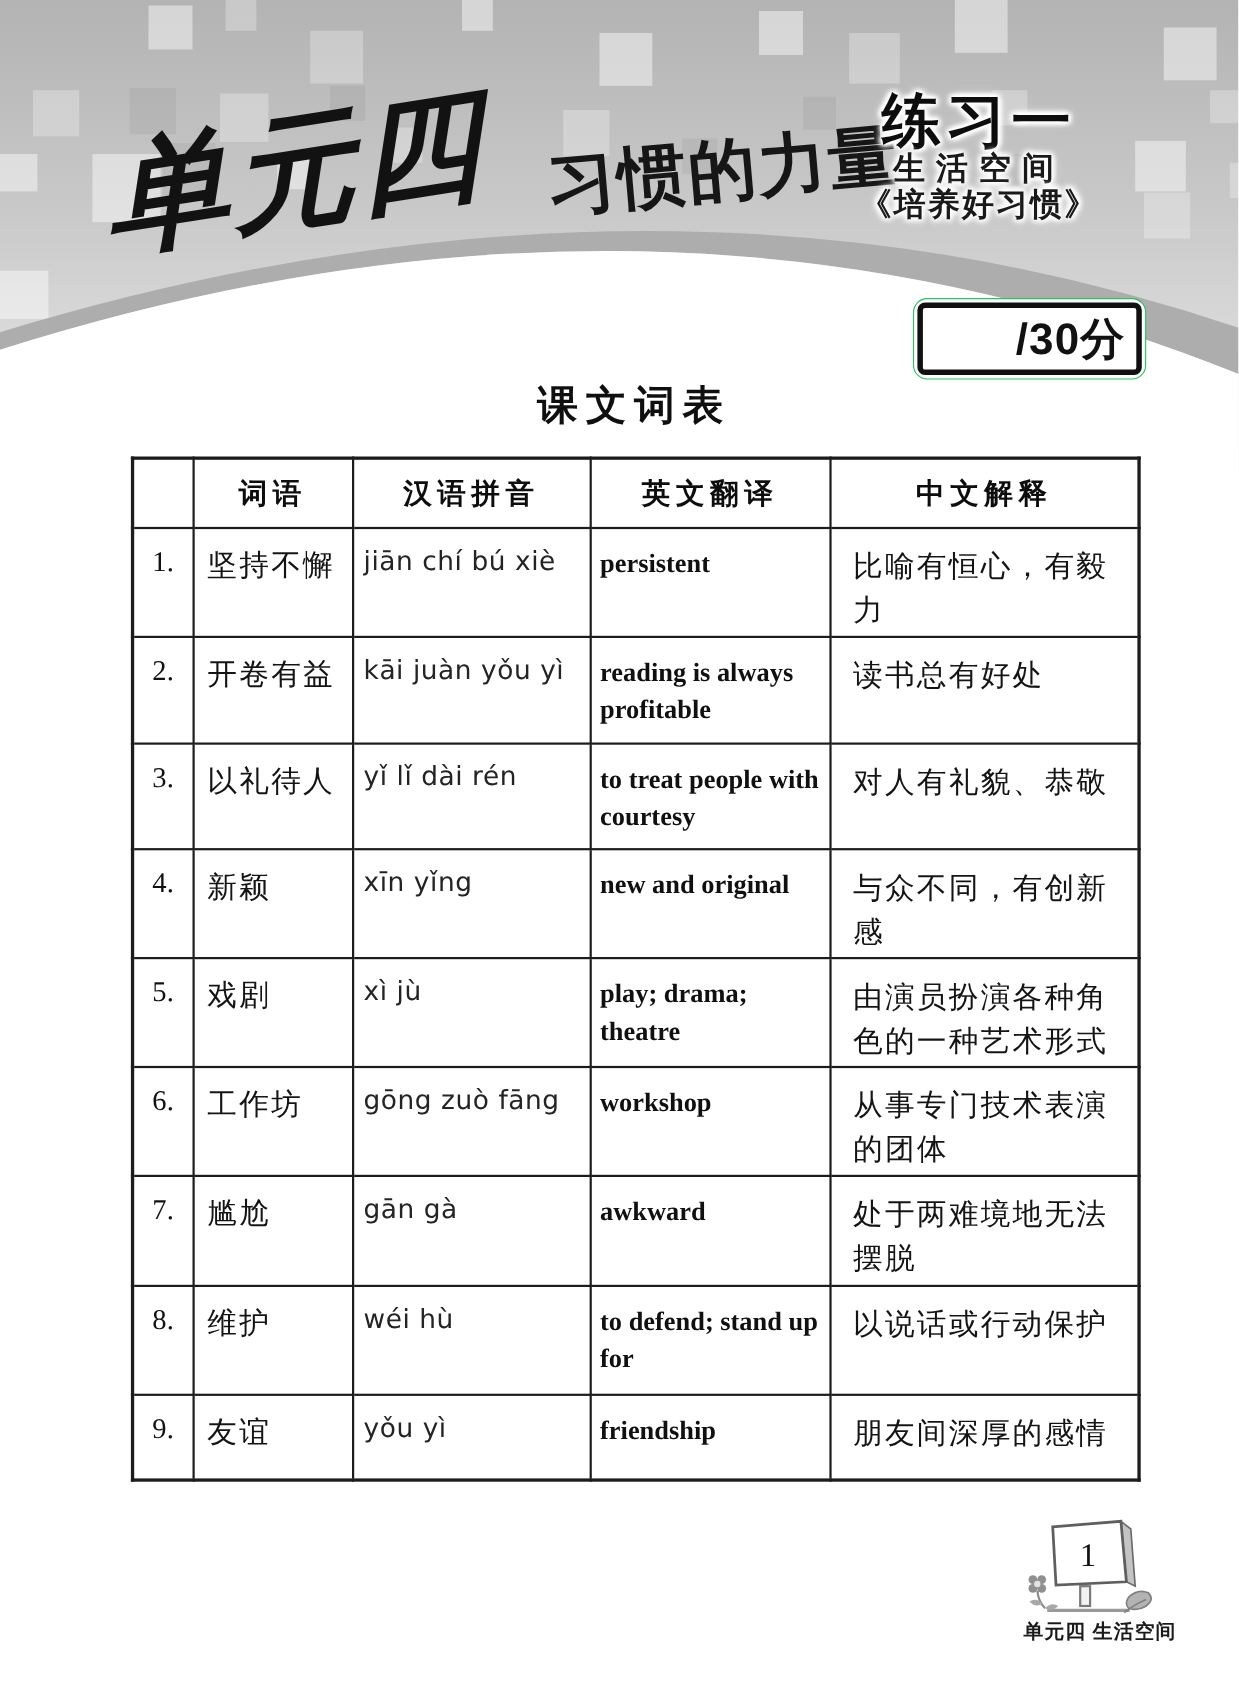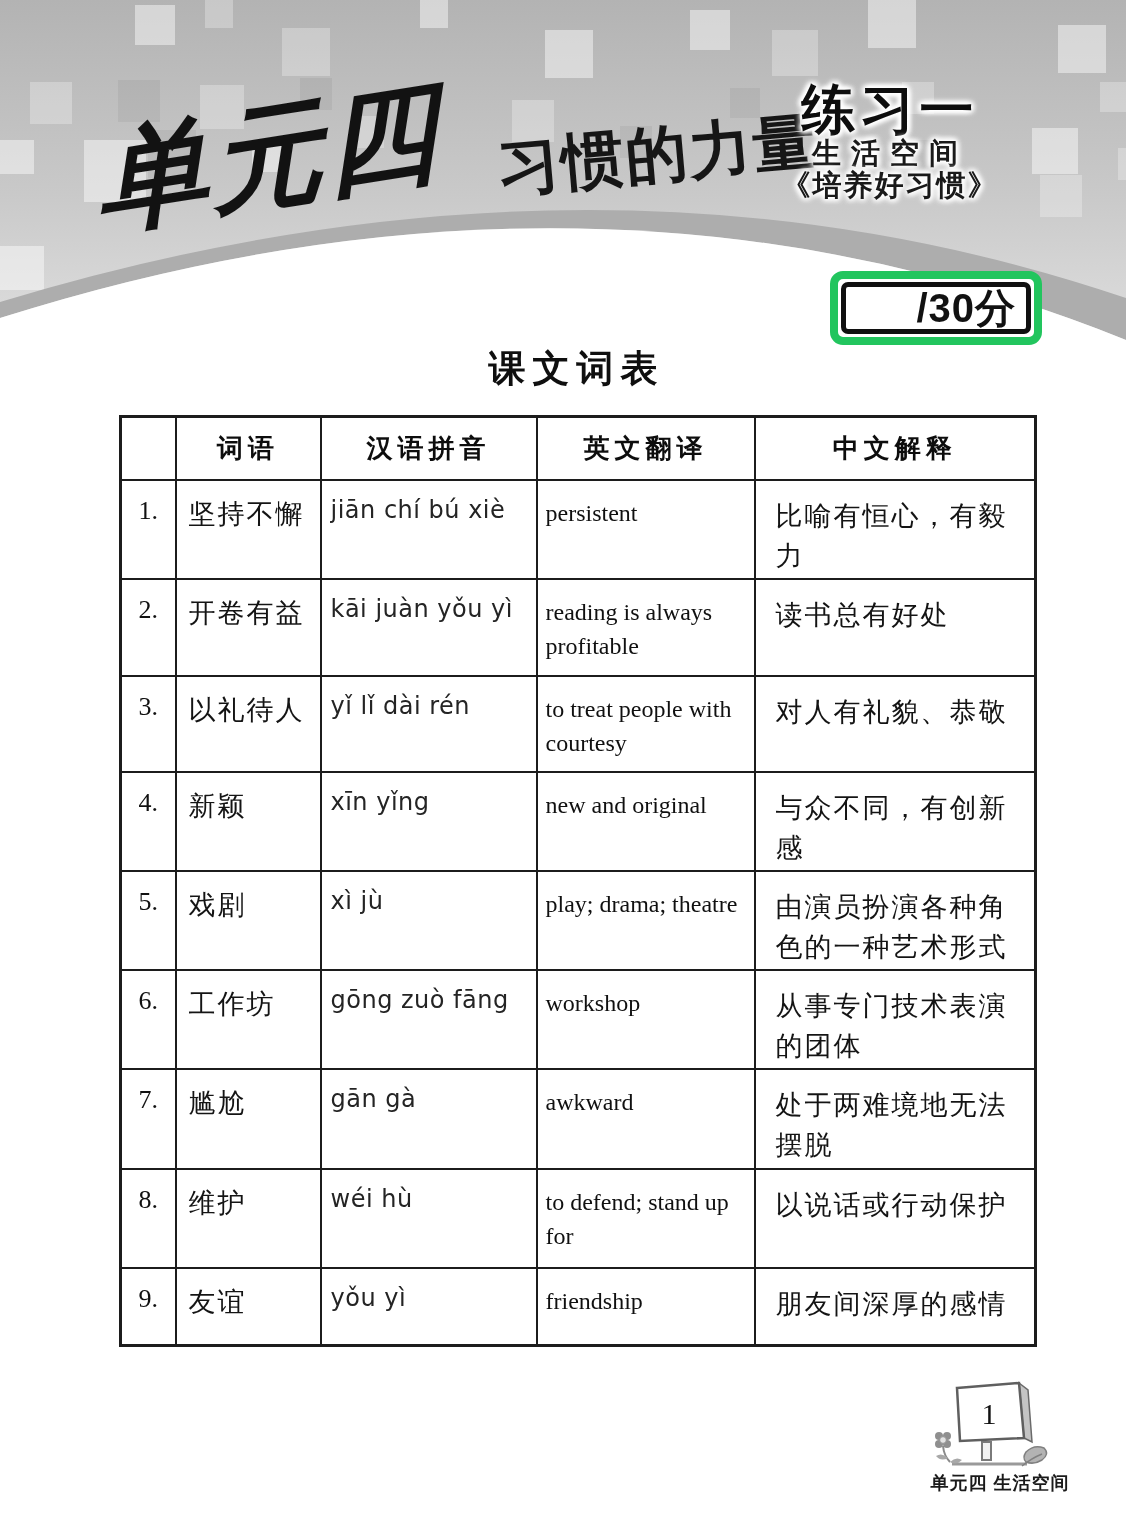--- a/index.html
+++ b/index.html
@@ -41,21 +41,21 @@
     font-size:29px;font-weight:700;letter-spacing:10px;color:#1a1a1a;white-space:nowrap;
   }
   .exercise-lesson{
     position:absolute;left:710px;top:166px;width:360px;text-align:center;
     font-family:"DejaVu Serif","Liberation Serif",serif;
     font-size:29px;font-weight:700;letter-spacing:2px;color:#1a1a1a;white-space:nowrap;
   }
   
   .score-box{
     position:absolute;left:830px;top:271px;width:212px;height:74px;
-    border:8px solid #22c55e;border-radius:13px;background:#fff;
+    border:1px solid #22c55e;border-radius:13px;background:#fff;
     box-sizing:border-box;padding:3px;
   }
   .score-inner{
     width:100%;height:100%;box-sizing:border-box;
     border:5px solid #101010;border-radius:7px;background:#fff;
     display:flex;align-items:center;justify-content:flex-end;
     padding-right:10px;font-size:40px;font-weight:700;letter-spacing:1px;
   }
   
   .section-title{
@@ -85,21 +85,21 @@
   td.c-word{
     font-family:"DejaVu Serif","Liberation Serif",serif;
     font-size:27px;letter-spacing:2px;padding-left:12px;color:#141414;
   }
   td.c-pinyin{
     font-family:"DejaVu Sans","Liberation Sans",sans-serif;
     font-size:24px;padding-left:9px;color:#242424;letter-spacing:0.5px;margin-left:24px;
   }
   td.c-eng{
     font-family:"Liberation Serif","DejaVu Serif",serif;
-    font-size:24px;font-weight:400;padding-left:8px;padding-right:8px;
+    font-size:24px;font-weight:700;padding-left:8px;padding-right:8px;
     line-height:1.45;color:#101010;
   }
   td.c-chn{
     font-family:"DejaVu Serif","Liberation Serif",serif;
     font-size:27px;letter-spacing:2px;line-height:1.5;
     padding-left:20px;padding-right:14px;color:#141414;
   }
   
   .copyright{
     position:absolute;left:110px;top:1453px;

